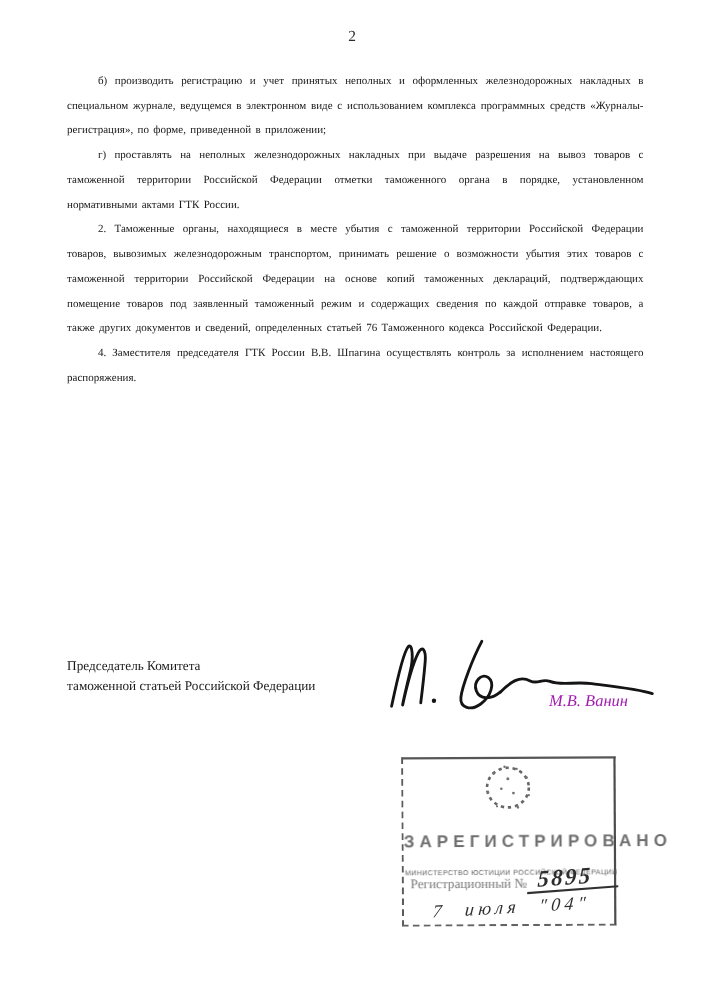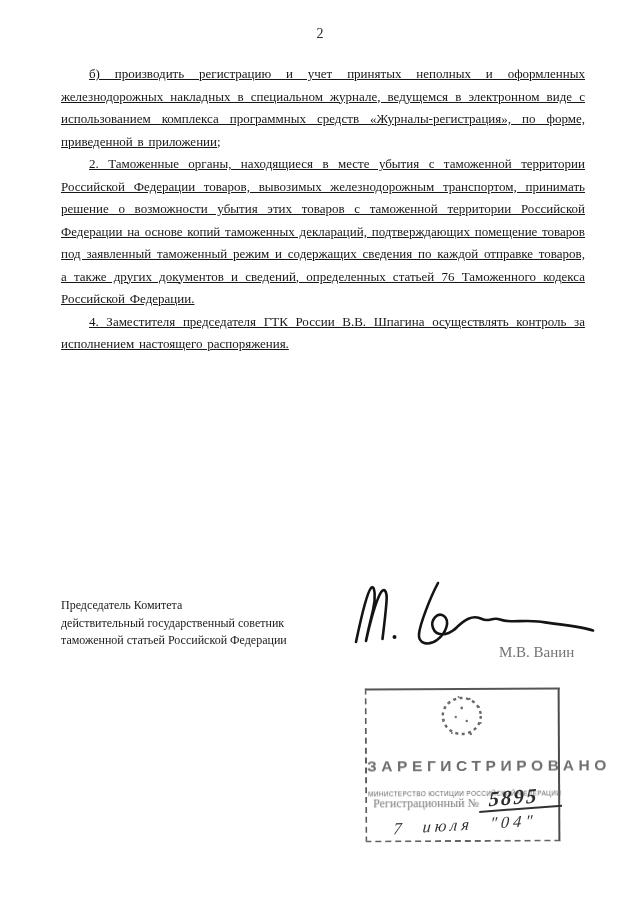--- a/index.html
+++ b/index.html
@@ -15,35 +15,34 @@
     position:absolute; top:26px; left:0; right:0;
     text-align:center; font-size:14px; color:#2a2a2a;
   }
   .content {
     position:absolute; left:61px; top:63px; width:524px;
   }
   .para {
     margin:0;
     text-indent:28px;
     text-align:justify;
-    font-size:13px;
+    font-size:10px;
     line-height:22.5px;
     word-spacing:1.5px;
     color:#171717;
-    text-decoration:underline;
   }
   .sig-block {
     position:absolute; left:61px; top:597px;
     font-size:12px; line-height:17.6px; color:#1a1a1a;
   }
   .sig-block div { white-space:nowrap; }
   .signature-svg { position:absolute; left:342px; top:576px; }
   .sig-name {
-    position:absolute; left:499px; top:644px;
-    font-size:15px; color:#737373; white-space:nowrap;
+    position:absolute; left:499px; top:630px;
+    font-size:15px; color:#a21caf; white-space:nowrap;font-style:italic;
   }
   .stamp {
     position:absolute; left:365px; top:688px;
     width:191px; height:150px;
     border-top:2px solid #4a4a4a;
     border-right:2px solid #3f3f3f;
     border-left:2px dashed #4f4f4f;
     border-bottom:2px dashed #585858;
     transform:rotate(-0.3deg);
     opacity:.93;
@@ -85,27 +84,27 @@
     transform:rotate(-3deg) skewX(-8deg);
   }
 </style>
 </head>
 <body>
 
 <div class="page-number">2</div>
 
 <div class="content">
     <p class="para">б) производить регистрацию и учет принятых неполных и оформленных железнодорожных накладных в специальном журнале, ведущемся в электронном виде с использованием комплекса программных средств «Журналы-регистрация», по форме, приведенной в приложении;</p>
+    <p class="para">г) проставлять на неполных железнодорожных накладных при выдаче разрешения на вывоз товаров с таможенной территории Российской Федерации отметки таможенного органа в порядке, установленном нормативными актами ГТК России.</p>
     <p class="para">2. Таможенные органы, находящиеся в месте убытия с таможенной территории Российской Федерации товаров, вывозимых железнодорожным транспортом, принимать решение о возможности убытия этих товаров с таможенной территории Российской Федерации на основе копий таможенных деклараций, подтверждающих помещение товаров под заявленный таможенный режим и содержащих сведения по каждой отправке товаров, а также других документов и сведений, определенных статьей 76 Таможенного кодекса Российской Федерации.</p>
     <p class="para">4. Заместителя председателя ГТК России В.В. Шпагина осуществлять контроль за исполнением настоящего распоряжения.</p>
   </div>
 
 <div class="sig-block">
   <div>Председатель Комитета</div>
-  <div>действительный государственный советник</div>
   <div>таможенной статьей Российской Федерации</div>
 </div>
 
 <svg class="signature-svg" width="262" height="80" viewBox="0 0 262 80">
   <g fill="none" stroke="#141414" stroke-width="2.6" stroke-linecap="round" stroke-linejoin="round">
     <path d="M 14 66 C 18 47 24 18 29 12 C 33 8 34 22 31 34 C 28 47 25 59 24 65 C 26 56 32 30 38 18 C 42 10 45.5 15 44.5 26 C 43.5 38 41.5 55 40.5 63"></path>
     <path d="M 96 7 C 88 22 78 48 77 58 C 76 67.5 86 70.5 95 64 C 104 57.5 108.5 45 102 40 C 95.5 35.5 88 44 91 52 C 94 60 104 60.5 113 53"></path>
     <path d="M 113 53 C 122 44 130.5 38 140 43 C 147 46.5 150.5 40.5 158 43.5 C 168 47.5 180 43.5 196 45.5 C 216 48 239 50.5 251 54.5"></path>
   </g>
   <circle cx="52.5" cy="61" r="2" fill="#141414"></circle>

